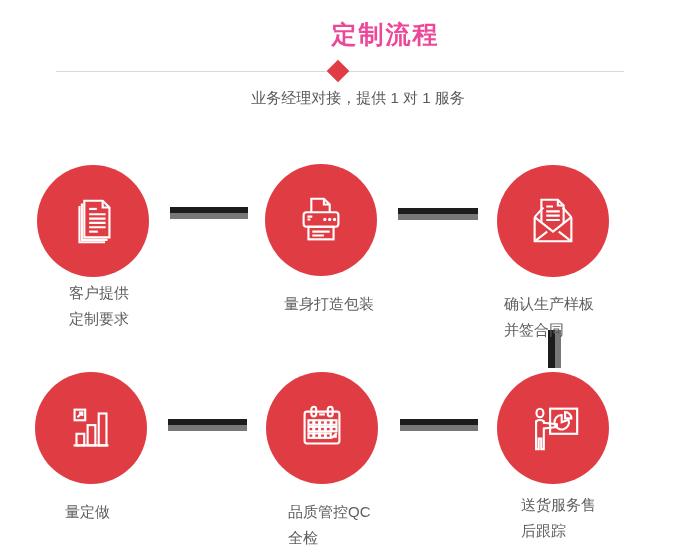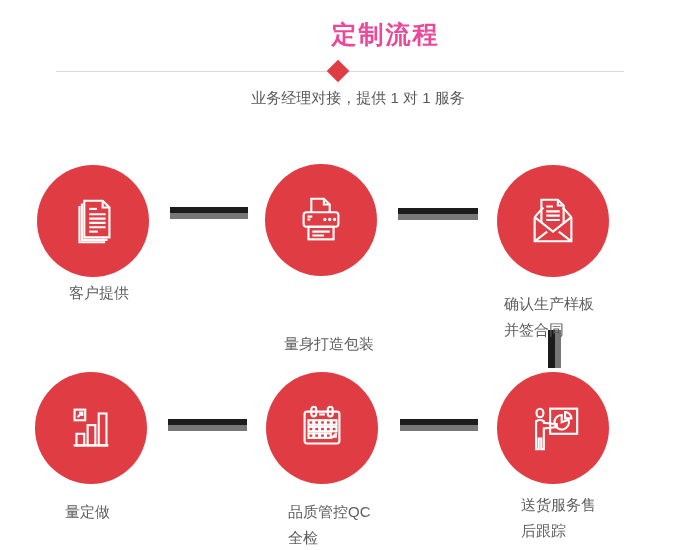--- a/index.html
+++ b/index.html
@@ -35,21 +35,21 @@
   .hc1{left:170px;top:207px;width:78px;}
   .hc2{left:398px;top:208px;width:80px;}
   .hc3{left:168px;top:419px;width:79px;}
   .hc4{left:400px;top:419px;width:78px;}
   .v-connector{position:absolute;left:548px;top:330px;width:13px;height:38px;display:flex;}
   .v-connector .vhalf-dark{width:7px;height:38px;background:#1c1c1c;}
   .v-connector .vhalf-gray{width:6px;height:38px;background:#777777;}
   .step-label{
     position:absolute;font-size:15px;line-height:26px;color:#5e5e5e;white-space:nowrap;
   }
-  .l1{left:69px;top:280px;text-align:center;}  .l2{left:284px;top:291px;margin-top:40px;} .l3{left:504px;top:291px;}
+  .l1{left:69px;top:280px;text-align:center;}  .l2{left:284px;top:291px;} .l3{left:504px;top:291px;}
   .l4{left:65px;top:499px;}  .l5{left:288px;top:499px;} .l6{left:521px;top:492px;}
   .ic{stroke:#ffffff;stroke-width:2.2;fill:none;}
   .icf{fill:#ffffff;stroke:none;}
 </style>
 </head>
 <body>
 
 <div class="stage">
 
   <h1 class="page-title">定制流程</h1>
@@ -170,20 +170,21 @@
       <div class="half-gray"></div>
   </div>
 
   <div class="v-connector">
     <div class="vhalf-dark"></div>
       <div class="vhalf-gray"></div>
   </div>
 
   <div class="step-label l1">
     <div>客户提供</div>
+    <div>定制要求</div>
   </div>
   <div class="step-label l2">
     <div>量身打造包装</div>
   </div>
   <div class="step-label l3">
     <div>确认生产样板</div>
     <div>并签合同</div>
   </div>
   <div class="step-label l4">
     <div>量定做</div>

